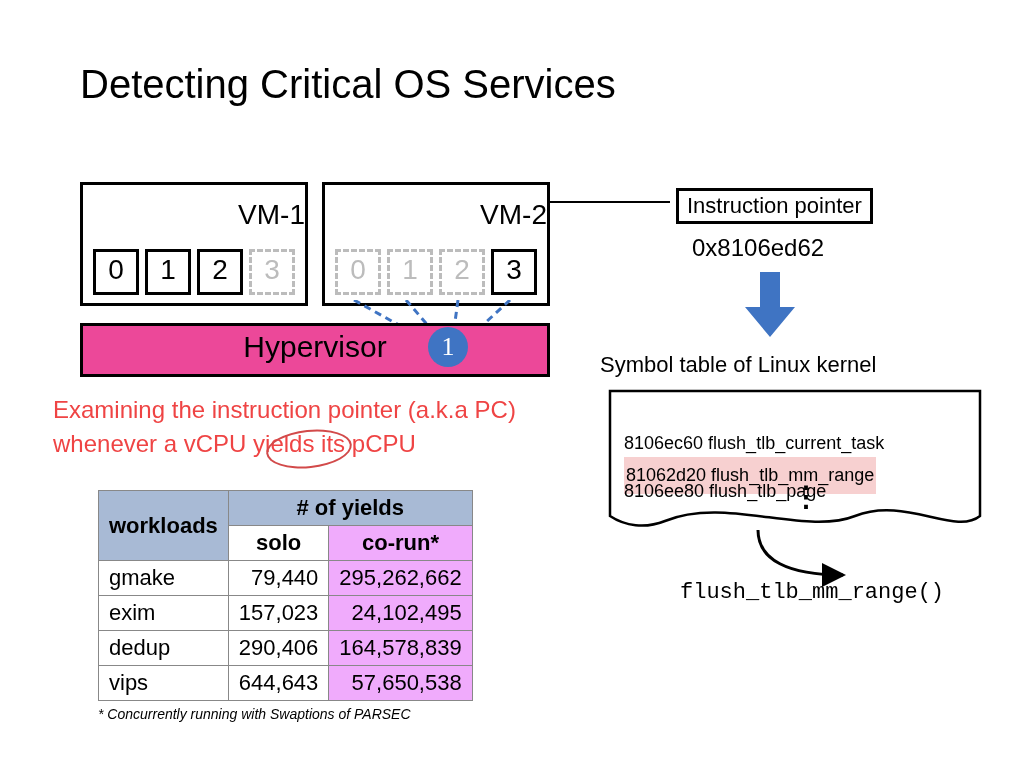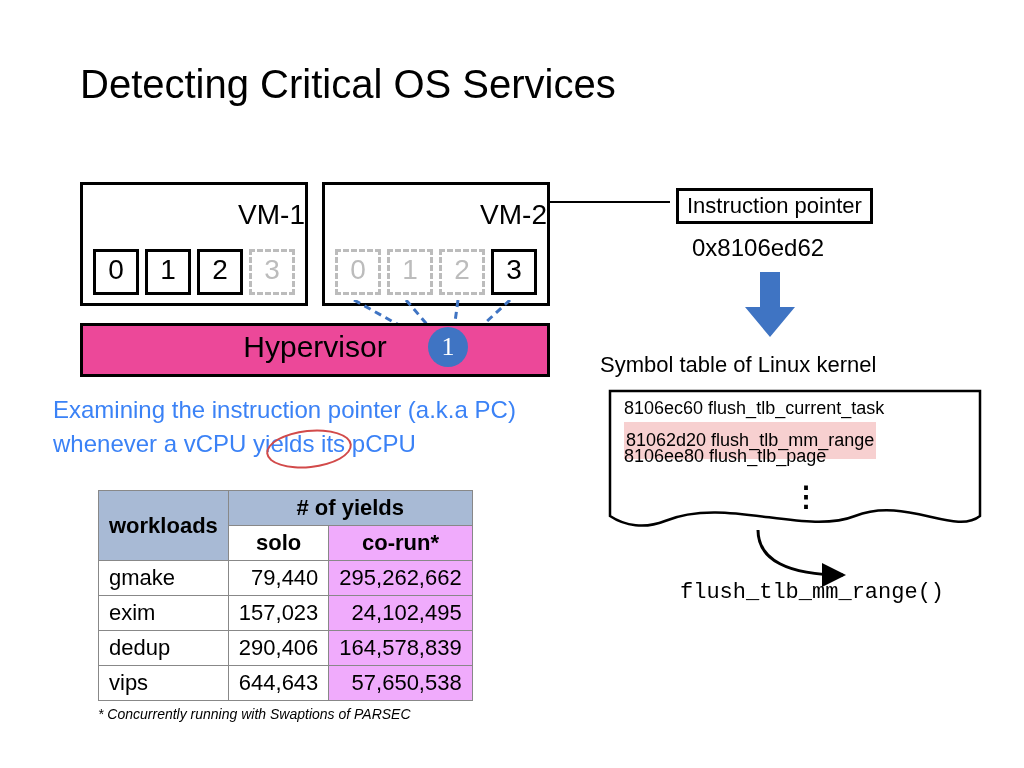--- a/index.html
+++ b/index.html
@@ -72,21 +72,21 @@
     font-size: 26px;
     text-align: center;
     line-height: 40px;
     font-family: "Times New Roman", serif;
   }
   .caption {
     position: absolute;
     left: 53px;
     top: 393px;
     font-size: 24px;
-    color: #3b82f6;
+    color: #ef4444;
     line-height: 34px;
   }
   .yields-oval {
     position: absolute;
     border: 2px solid #d24a4a;
     border-radius: 50%;
     transform: rotate(-6deg);
     pointer-events: none;
   }
   .tbl {
@@ -141,20 +141,21 @@
   }
   .sheet {
     position: absolute;
     left: 605px;
     top: 386px;
   }
   .symrow {
     position: absolute;
     font-size: 18px;
     left: 624px;
+    margin-top: 35px;
   }
   .symhl {
     background: #f7d0d0;
     padding: 8px 2px;
   }
   .vdots {
     position: absolute;
     left: 792px;
     top: 480px;
     font-size: 28px;

